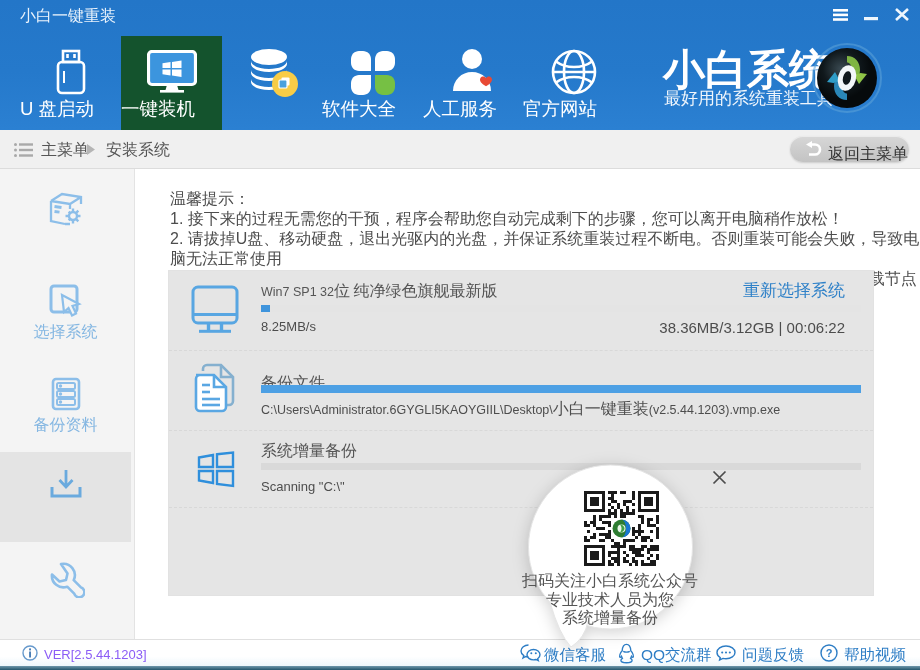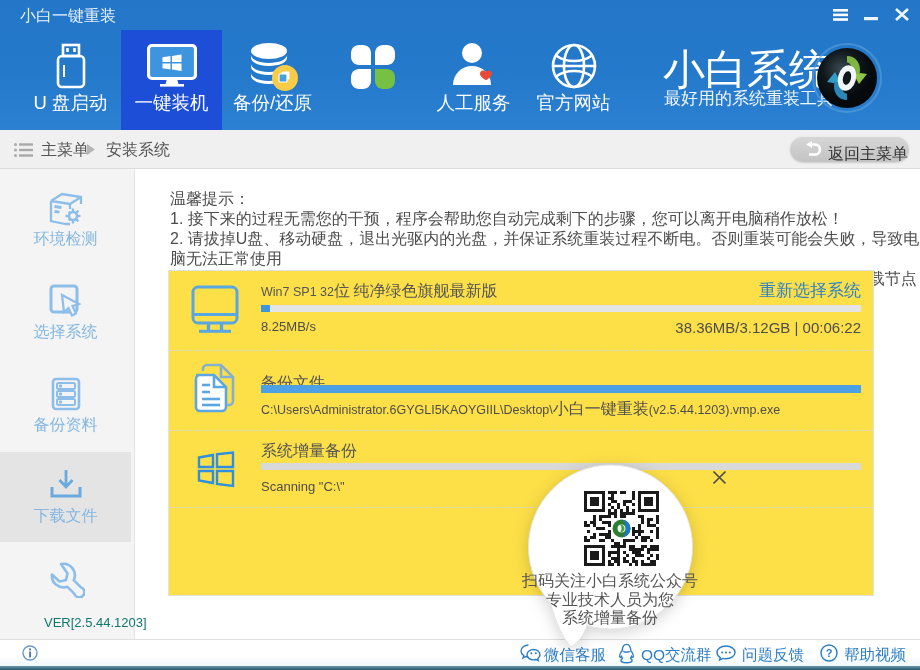--- a/index.html
+++ b/index.html
@@ -2,51 +2,51 @@
 <html><head><meta charset="utf-8">
 <style>
 *{margin:0;padding:0;box-sizing:border-box}
 html,body{width:920px;height:670px;overflow:hidden}
 body{font-family:"Liberation Sans",sans-serif;position:relative;background:#fff}
 .abs{position:absolute}
 
 #top{left:0;top:0;width:920px;height:130px;background:linear-gradient(180deg,#2376c8 0%,#2579cb 55%,#2b80d2 100%)}
 #title{left:20px;top:6px;font-size:16px;color:#eaf3fc}
 #nav{left:20px;top:30px;height:100px}
-.tab{position:absolute;top:0;width:101px;height:100px;text-align:center}
+.tab{position:absolute;top:6px;width:101px;height:100px;}
 .tab .lbl{position:absolute;left:0;right:0;top:60px;font-size:18.5px;color:#fff}
 .tab svg{position:absolute;left:50%;transform:translateX(-50%)}
-#tab1{left:0}#tab2{left:101px;background:#1d4ed8}#tab3{left:202px}#tab4{left:302px}#tab5{left:403px}#tab6{left:503px}
-#logotxt{left:663px;top:42px;font-size:42px;color:#fff;font-weight:normal}
+#tab1{left:0}#tab2{left:101px;background:#14532d}#tab3{left:202px}#tab4{left:302px}#tab5{left:403px}#tab6{left:503px}
+#logotxt{left:663px;top:42px;font-size:42px;color:#fff;font-weight:bold}
 #slogan{left:664px;top:87px;font-size:17px;color:#f0f6fc}
 
 #crumb{left:0;top:130px;width:920px;height:39px;background:#f0f0f0;border-bottom:1px solid #dcdcdc}
 #crumbtxt{left:41px;top:10px;font-size:16px;color:#555}
 #backbtn{left:790px;top:6px;width:119px;height:26px;border-radius:13px;background:linear-gradient(180deg,#d7d7d7,#c3c3c3);box-shadow:inset 0 1px 0 rgba(255,255,255,.5), 0 1px 2px rgba(0,0,0,.15)}
 #backbtn span{position:absolute;left:38px;top:8px;font-size:16px;color:#333}
 
 #side{left:0;top:169px;width:135px;height:470px;background:#f4f4f4;border-right:1px solid #e3e3e3}
 .sitem{position:absolute;left:0;width:131px;height:90px;text-align:center}
 .sitem .slbl{position:absolute;left:0;right:0;top:54px;font-size:16px;color:#85b7e2}
 .sitem svg{position:absolute;left:50%;top:14px;transform:translateX(-50%)}
 .sel{background:#e4e4e4}
 
 #tips{left:170px;top:189px;font-size:16px;color:#4d4d4d;line-height:20px}
-#box{left:168px;top:270px;width:706px;height:326px;border:1px solid #e2e2e2;background:#fde047}
+#box{left:168px;top:270px;width:706px;height:326px;border:1px solid #e2e2e2;background:#e5e5e5}
 .sep{position:absolute;left:0;width:704px;border-top:1px dashed #d8d8d8}
 .rtitle{position:absolute;left:92px;font-size:12.5px;color:#555}
 .rsub{position:absolute;left:92px;font-size:13px;color:#4d4d4d}
 .bar{position:absolute;left:92px;width:600px;background:#e4e4e4}
 .ricon{position:absolute}
-.rright{position:absolute;right:12px;text-align:right}
+.rright{position:absolute;right:28px;text-align:right}
 .cj{font-size:16px}
 
 #status{left:0;top:639px;width:920px;height:31px;background:linear-gradient(180deg,#ffffff 55%,#eef7fb 85%,#bcd6e2 97%,#44758c 100%);border-top:1px solid #e0e0e0}
 #statline{left:0;top:666px;width:920px;height:4px;background:linear-gradient(180deg,#6e97ab,#24566c)}
-#ver{left:44px;top:615px;font-size:13px;color:#0f766e}
+#ver{left:44px;top:647px;font-size:13px;color:#8b5cf6}
 .bitem{position:absolute;top:645px;font-size:15.5px;color:#2d7dc5}
 
 #balloon{left:460px;top:430px}
 .btxt{position:absolute;width:300px;left:460px;text-align:center;font-size:16px;color:#555}
 </style></head>
 <body>
 <div class="abs" id="top"></div>
 <div class="abs" id="title">小白一键重装</div>
 <svg class="abs" style="left:833px;top:9px" width="15" height="12" viewBox="0 0 15 12">
     <g fill="#fff">
@@ -92,31 +92,31 @@
           <path d="M4 13c0 4.4 8.1 8 18 8s18-3.6 18-8v3c0 4.4-8.1 8-18 8S4 20.4 4 16z"></path>
           <path d="M4 22c0 4.4 8.1 8 18 8s18-3.6 18-8v3c0 4.4-8.1 8-18 8S4 29.4 4 25z"></path>
           <path d="M4 31c0 4.4 8.1 8 18 8s18-3.6 18-8v3c0 4.4-8.1 8-18 8S4 38.4 4 34z"></path>
         </g>
         <circle cx="38" cy="36" r="13" fill="#f8cc46"></circle>
         <g transform="translate(31,29)">
           <rect x="3.5" y="0.5" width="8" height="8" rx="1" fill="#fff"></rect>
           <rect x="1" y="3" width="8" height="8" rx="1" fill="#4aa0dd" stroke="#fff" stroke-width="1.2"></rect>
         </g>
       </svg>
-  <div class="lbl">备份/还原</div>
 </div>
 <div class="tab" id="tab4">
   <svg style="top:12px" width="50" height="50" viewBox="0 0 50 50">
         <g fill="#fff">
           <path d="M23 23H11C6.6 23 3 19.4 3 15v-4C3 6.6 6.6 3 11 3h4c4.4 0 8 3.6 8 8z"></path>
           <path d="M27 23V11c0-4.4 3.6-8 8-8h4c4.4 0 8 3.6 8 8v4c0 4.4-3.6 8-8 8z"></path>
           <path d="M23 27v12c0 4.4-3.6 8-8 8h-4c-4.4 0-8-3.6-8-8v-4c0-4.4 3.6-8 8-8z"></path>
         </g>
         <path d="M27 27h12c4.4 0 8 3.6 8 8v4c0 4.4-3.6 8-8 8h-4c-4.4 0-8-3.6-8-8z" fill="#76c044"></path>
       </svg>
+  <div class="lbl">软件大全</div>
 </div>
 <div class="tab" id="tab5">
   <svg style="top:11px" width="46" height="50" viewBox="0 0 46 50">
         <g fill="#fff">
           <circle cx="21" cy="12" r="10"></circle>
           <path d="M2 44c0-11 8.5-19 19-19s19 8 19 19z"></path>
         </g>
         <path d="M33 38c-3.2-2.2-5-4.8-3.4-7.3 1.3-2 4.3-1.6 5.4.3 1.1-1.9 4.1-2.3 5.4-.3 1.6 2.5-.2 5.1-3.4 7.3l-2 1.3z" fill="#e84a35"></path>
       </svg>
   <div class="lbl">人工服务</div>
@@ -181,21 +181,20 @@
 <svg style="top:16px" width="36" height="36" viewBox="0 0 36 36">
         <g fill="none" stroke="#8cbee9" stroke-width="2.3">
           <path d="M3 10 L14 3 L33 6 L33 13 M3 10 L3 30 L17 33 M3 10 L22 13 L33 6 M22 13 L22 18 M22 33 L17 33"></path>
           <path d="M6.5 15.5 l7 1 M6.5 20.5 l5 .7" stroke-width="2.8"></path>
         </g>
         <g fill="none" stroke="#8cbee9" stroke-width="2.4">
           <circle cx="25" cy="25" r="4"></circle>
           <path d="M25 17.5v3M25 29.5v3M32.5 25h-3M20.5 25h-3M30.3 19.7l-2.1 2.1M22.8 27.2l-2.1 2.1M30.3 30.3l-2.1-2.1M22.8 22.8l-2.1-2.1"></path>
         </g>
       </svg>
-<div class="slbl">环境检测</div>
 </div>
 <div class="sitem" style="top:99px">
 <svg style="top:15px" width="36" height="36" viewBox="0 0 36 36">
         <rect x="3" y="3" width="26" height="26" rx="3" fill="none" stroke="#8cbee9" stroke-width="3"></rect>
         <path d="M14 12 L31 21 L24.5 23 L28 30.5 L24 32.5 L20.5 25 L16 29z" fill="#f4f4f4" stroke="#8cbee9" stroke-width="2.2"></path>
       </svg>
 <div class="slbl">选择系统</div>
 </div>
 <div class="sitem" style="top:192px">
 <svg style="top:15px" width="36" height="36" viewBox="0 0 36 36">
@@ -213,21 +212,20 @@
       </svg>
 <div class="slbl">备份资料</div>
 </div>
 <div class="sitem sel" style="top:283px">
 <svg style="top:15px" width="36" height="36" viewBox="0 0 36 36">
         <g fill="none" stroke="#6aaade" stroke-width="3">
           <path d="M18 3 v16 M11.5 13 L18 20 L24.5 13" stroke-width="2.8"></path>
           <path d="M4 20 v9 h28 v-9"></path>
         </g>
       </svg>
-<div class="slbl">下载文件</div>
 </div>
 <div class="sitem" style="top:376px">
 <svg style="top:15px" width="38" height="38" viewBox="0 0 38 38">
         <path d="M14 4 a11.5 11.5 0 0 1 12.7 16.2 l7 7 a5.2 5.2 0 1 1 -6.5 6.5 l-7-7 A11.5 11.5 0 0 1 5 14.5 l7.5 7 6.5-1.5 1.5-6.5z" fill="none" stroke="#8cbee9" stroke-width="2.6" stroke-linejoin="round"></path>
       </svg>
 </div>
 </div>
 <div class="abs" id="tips">温馨提示：<br>1. 接下来的过程无需您的干预，程序会帮助您自动完成剩下的步骤，您可以离开电脑稍作放松！<br>2. 请拔掉U盘、移动硬盘，退出光驱内的光盘，并保证系统重装过程不断电。否则重装可能会失败，导致电脑无法正常使用<br>3. 如果遇到下载速度为0的情况时请耐心等待几分钟，服务器会自动根据您当前网络位置智能分配下载节点</div>
 <div class="abs" id="box">
 <svg class="ricon" style="left:22px;top:14px" width="48" height="48" viewBox="0 0 48 48">

